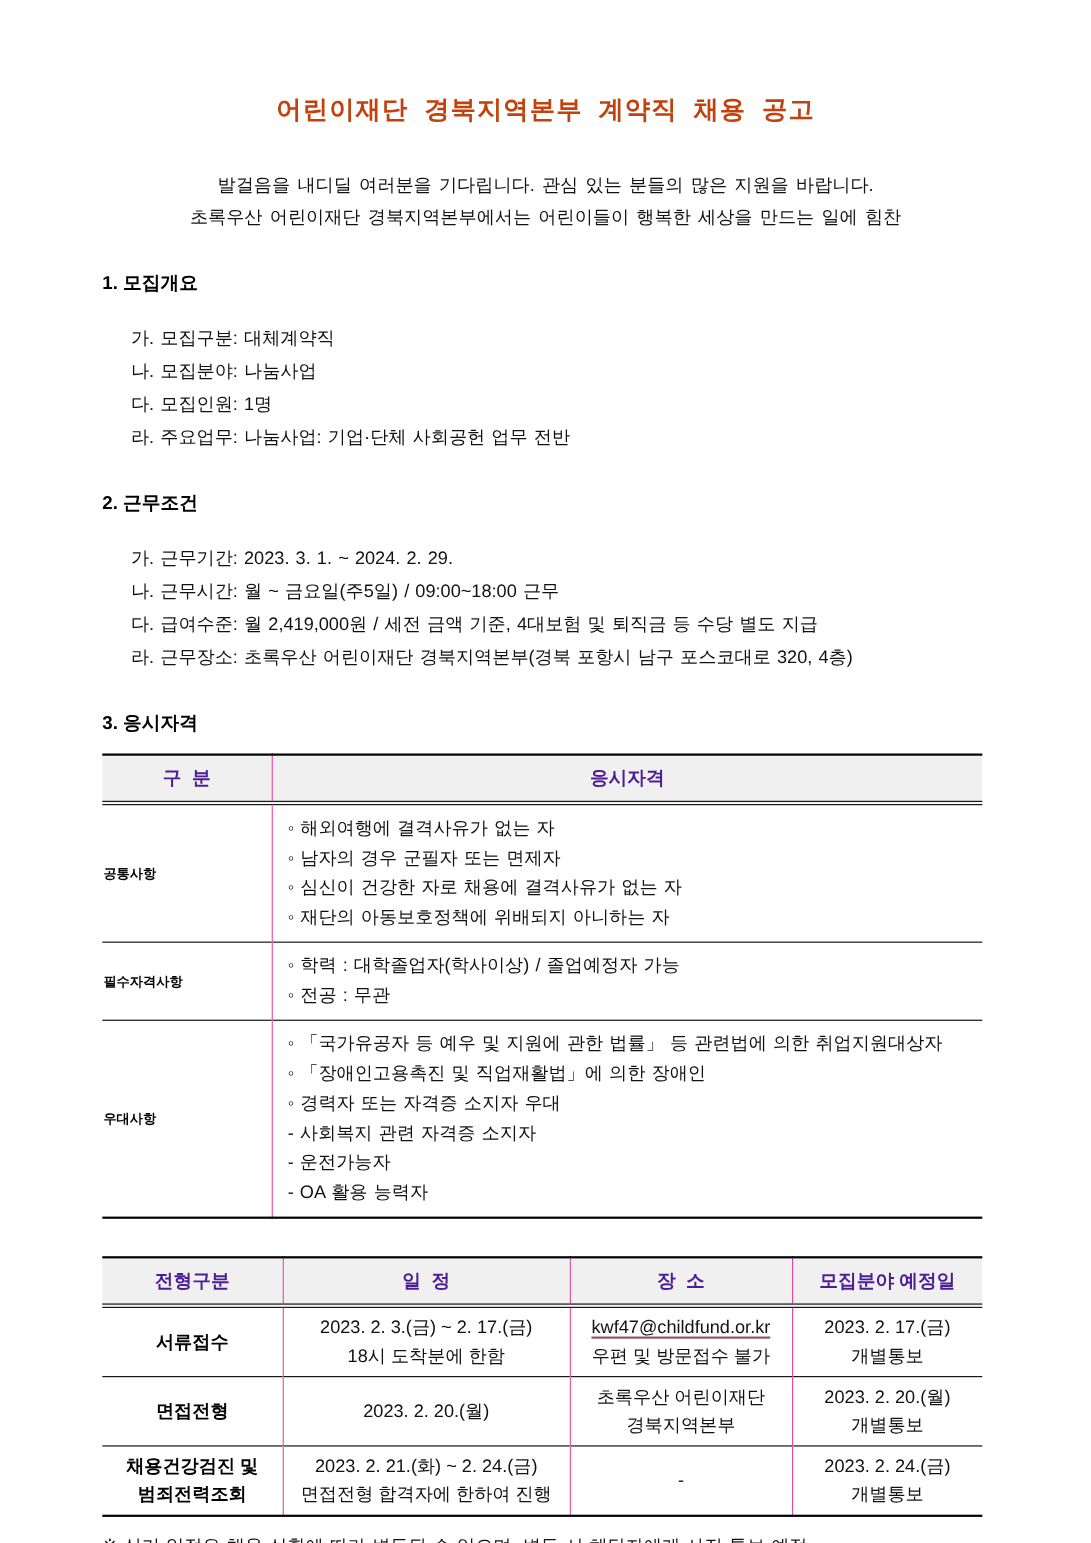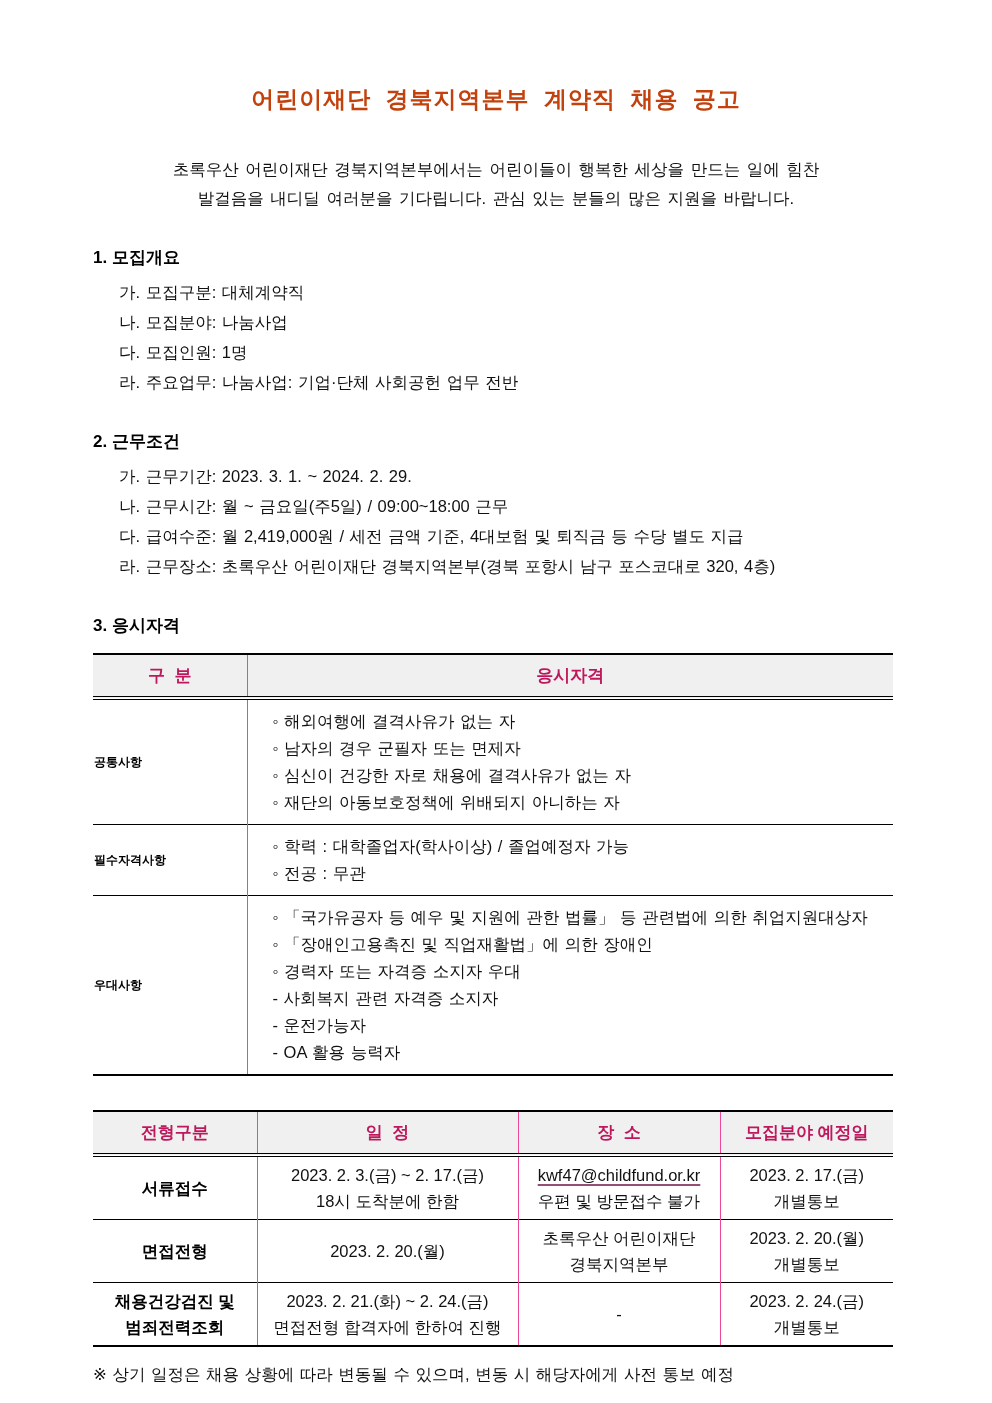--- a/index.html
+++ b/index.html
@@ -14,34 +14,34 @@
     text-align:center;font-size:23px;font-weight:bold;letter-spacing:1px;
     word-spacing:7px;color:#c2410c;
   }
   .intro{
     margin-top:40px;text-align:center;font-size:16.5px;line-height:29px;
     word-spacing:2px;color:#111;
   }
 
   .section{margin-top:34px;}
   .section-heading{font-size:17px;font-weight:bold;color:#000;line-height:22px;}
-  .section-items{margin-top:8px;padding-left:26px;}
+  .section-items{margin-top:24px;padding-left:26px;}
   .section-items .item{font-size:16.5px;line-height:30px;color:#111;word-spacing:1px;}
 
   table{border-collapse:collapse;width:800px;table-layout:fixed;
         border-top:2px solid #000;border-bottom:2px solid #000;margin-top:16px;}
-  th{background:#f0f0f0;font-size:17px;font-weight:bold;color:#be185d;
+  th{background:#f0f0f0;font-size:17px;font-weight:bold;color:#4c1d95;
      text-align:center;padding:9px 0;border-bottom:4px double #000;white-space:pre;}
   th + th, td + td{border-left:1px solid #ec4899;}
   tbody tr + tr td{border-top:1px solid #000;}
   td{vertical-align:middle;}
 
   
   .qual-label{width:154px;text-align:left;font-size:12px;font-weight:bold;color:#000;}
-  .qual-lines{padding:8px 6px 8px 25px;}
+  .qual-lines{padding:8px 6px 8px 14px;}
   .qual-lines .line{font-size:16.5px;line-height:27px;color:#111;word-spacing:1px;}
 
   
   .sched td{text-align:center;padding:5px 2px;}
   .sched .line{font-size:16.5px;line-height:26px;color:#111;}
   .sched .col-label .line{font-weight:bold;color:#000;}
   .col-1{width:164px;}.col-2{width:261px;}.col-3{width:202px;}.col-4{width:173px;}
 
   .email-link{
     color:#111;text-decoration:underline;text-decoration-color:#954F72;
@@ -52,22 +52,22 @@
   .notes .note{font-size:16.5px;line-height:30px;color:#111;word-spacing:1px;}
 </style>
 </head>
 <body>
 
 <div class="doc">
 
   <div class="title">어린이재단 경북지역본부 계약직 채용 공고</div>
 
   <div class="intro">
+    <div>발걸음을 내디딜 여러분을 기다립니다. 관심 있는 분들의 많은 지원을 바랍니다.</div>
     <div>초록우산 어린이재단 경북지역본부에서는 어린이들이 행복한 세상을 만드는 일에 힘찬</div>
-    <div>발걸음을 내디딜 여러분을 기다립니다. 관심 있는 분들의 많은 지원을 바랍니다.</div>
   </div>
 
   <div class="section">
     <div class="section-heading">1. 모집개요</div>
     <div class="section-items">
       <div class="item">가. 모집구분: 대체계약직</div>
       <div class="item">나. 모집분야: 나눔사업</div>
       <div class="item">다. 모집인원: 1명</div>
       <div class="item">라. 주요업무: 나눔사업: 기업·단체 사회공헌 업무 전반</div>
     </div>

